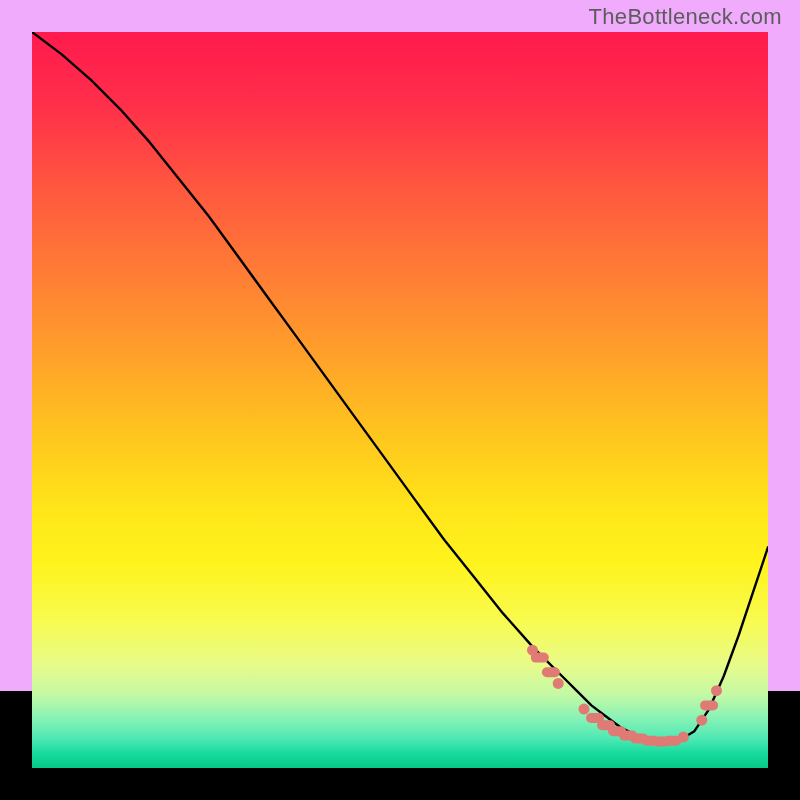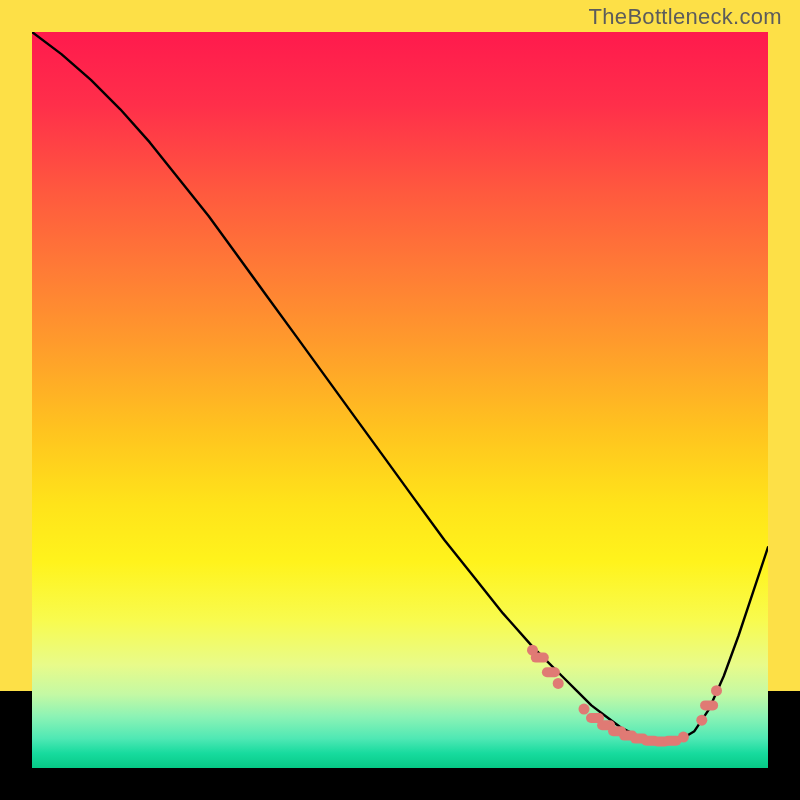--- a/index.html
+++ b/index.html
@@ -8,21 +8,21 @@
     width: 800px;
     height: 800px;
     background: #000;
     overflow: hidden;
     font-family: Arial, Helvetica, sans-serif;
   }
   .stage {
     position: relative;
     width: 800px;
     height: 691px;
-    background: #fde047;
+    background: #f0abfc;
   }
   .watermark {
     position: absolute;
     top: 4px;
     right: 18px;
     color: #5c5c5c;
     font-size: 22px;
     font-weight: 500;
     letter-spacing: 0.3px;
     z-index: 5;

